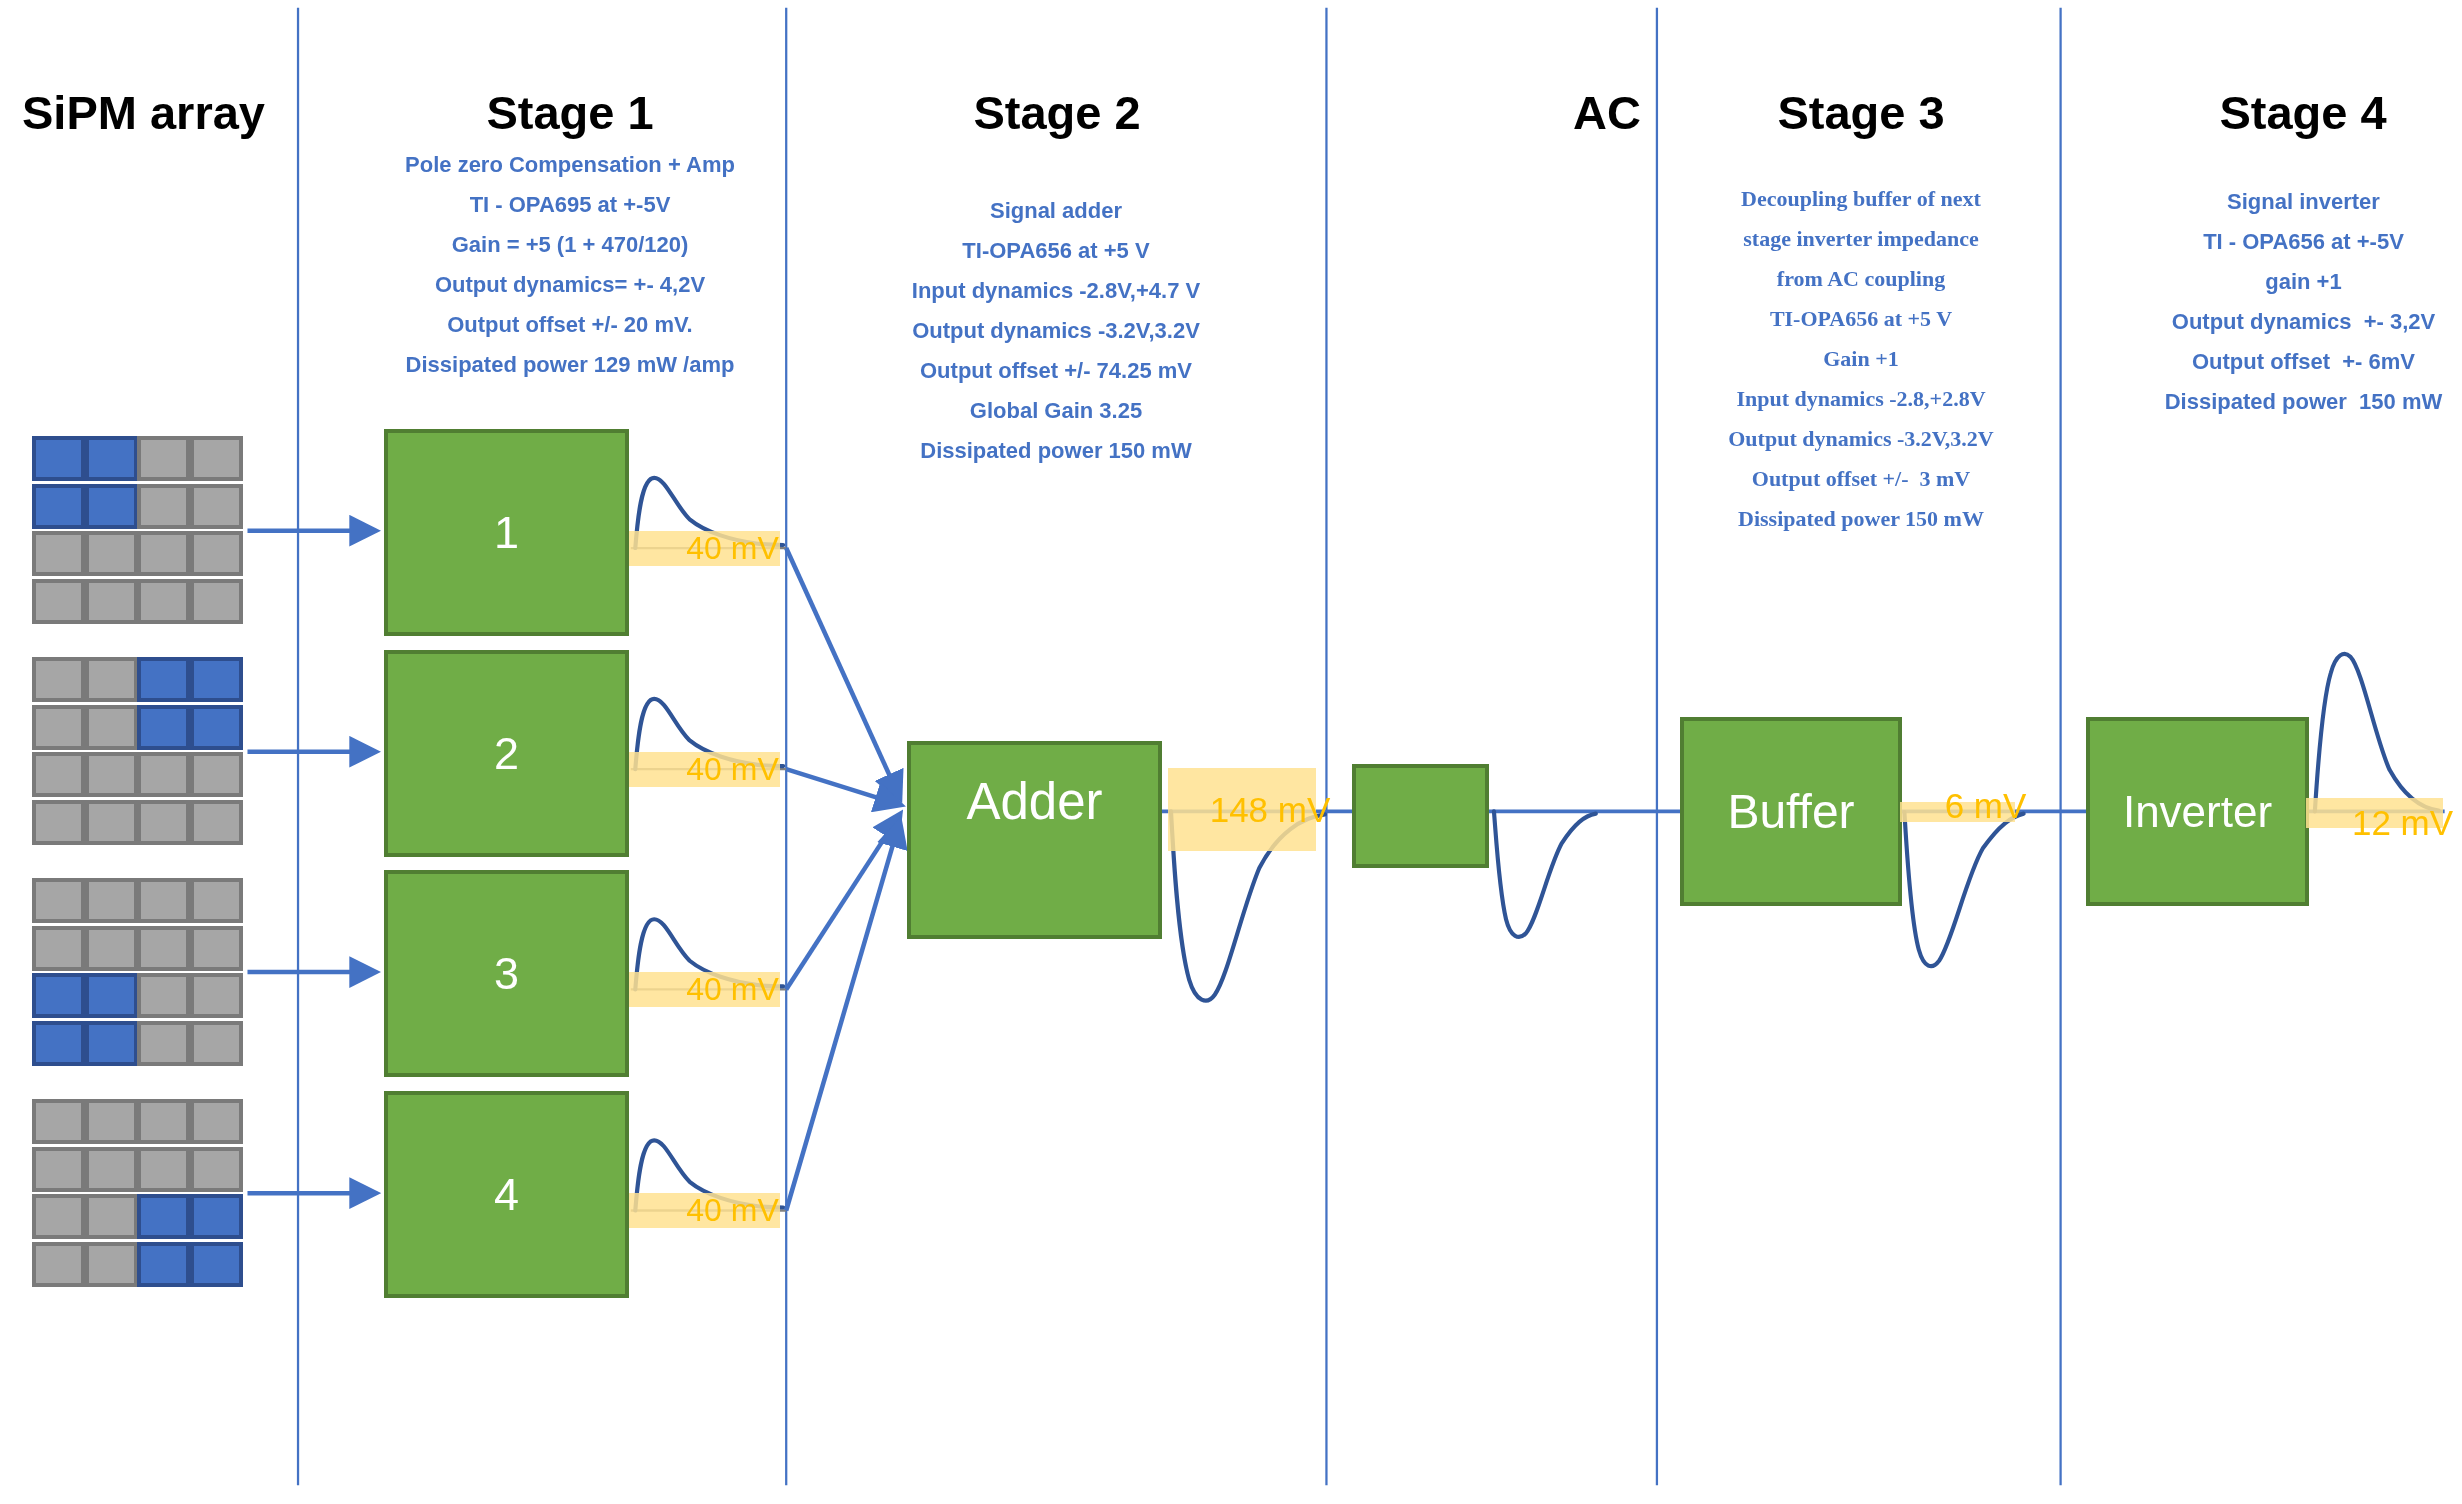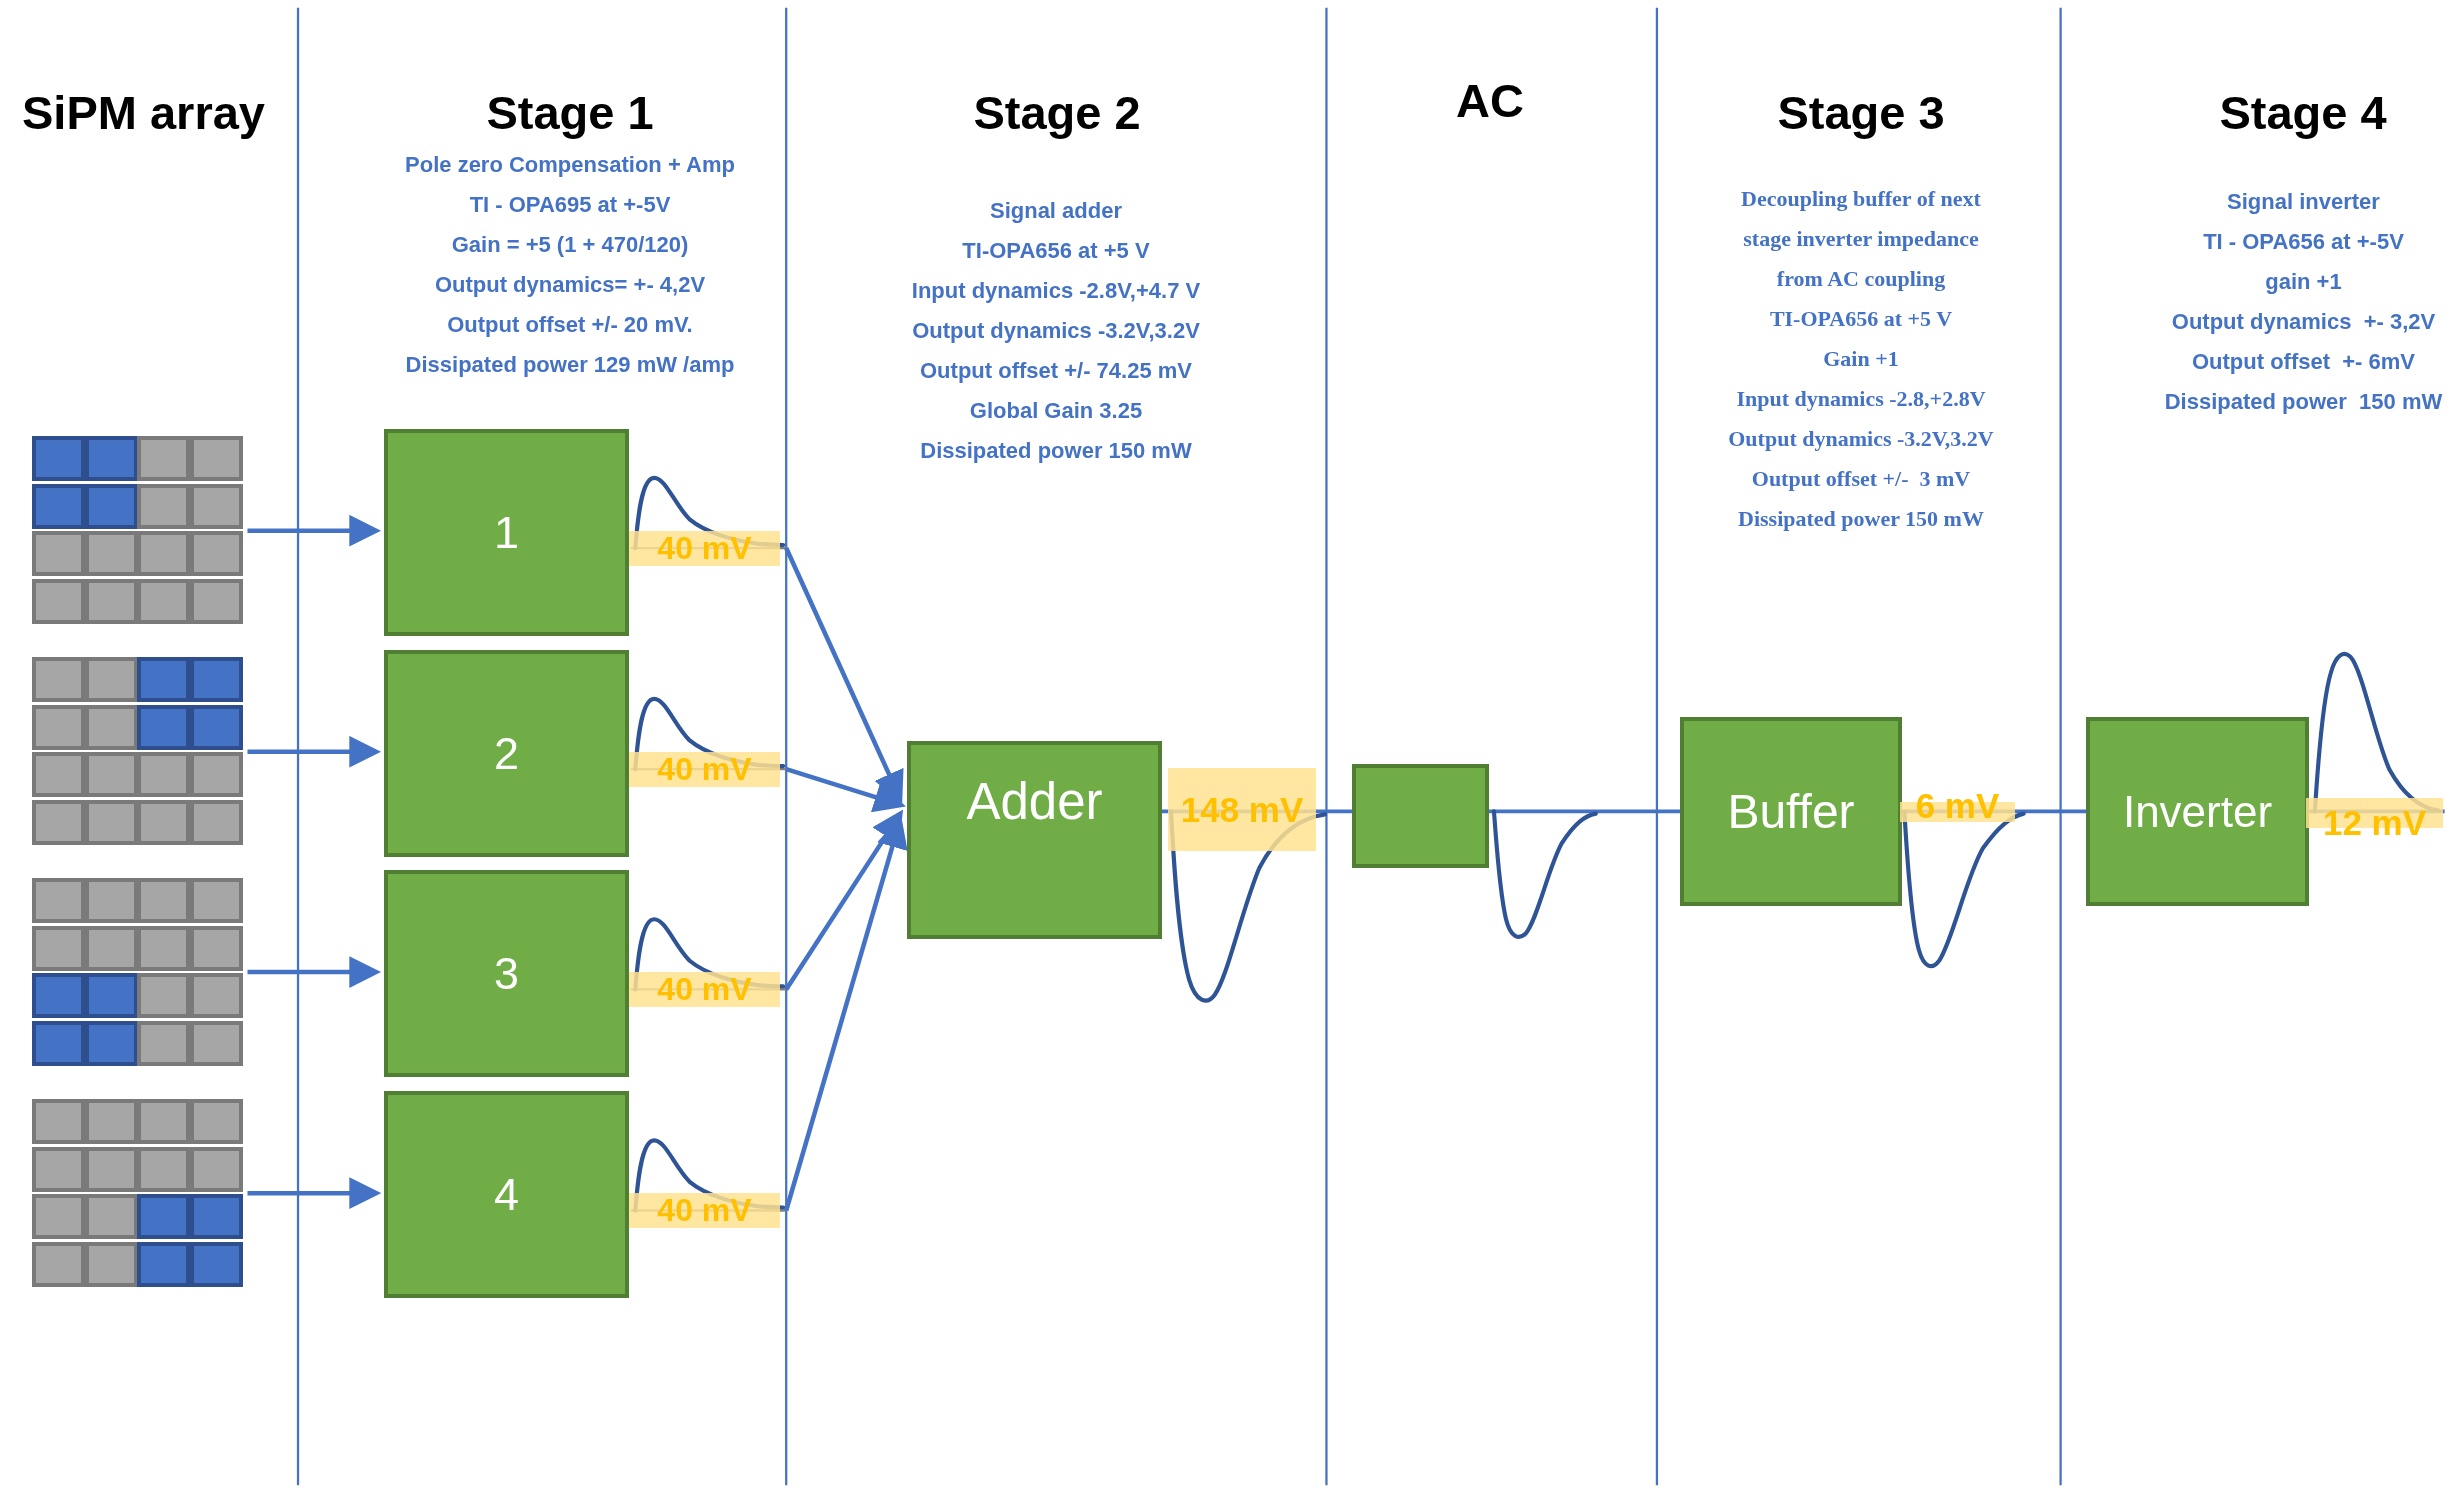--- a/index.html
+++ b/index.html
@@ -32,22 +32,22 @@
   .gbox{
     background:var(--green);border:4.5px solid var(--green-border);box-sizing:border-box;
     color:#ffffff;display:flex;align-items:center;justify-content:center;
   }
   .ampnum{font-size:45px;}
   .bigname{font-size:48px;}
   svg{position:absolute;left:0;top:0;z-index:2;}
   .layer-boxes{z-index:3;}
   .hl{background:var(--hl);z-index:4;}
   .slabel{
-    color:var(--orange);font-size:33px;font-weight:bold;text-align:center;z-index:5;
-    display:flex;align-items:center;justify-content:center;white-space:nowrap;
+    color:var(--orange);font-size:33px;font-weight:normal;text-align:center;z-index:5;
+    display:flex;align-items:center;justify-content:center;white-space:nowrap;margin-left:28px;
   }
   .sipm-block{z-index:3;}
 </style>
 </head>
 <body>
 
 <div id="canvas">
 
   <svg width="2462" height="1505" viewBox="0 0 3263 1994">
     <defs>
@@ -111,21 +111,21 @@
       <line x1="1804" y1="1078" x2="1858" y2="1078"></line>
       <line x1="1864" y1="1022" x2="1864" y2="1136"></line>
       <line x1="1896" y1="1022" x2="1896" y2="1136"></line>
       <line x1="1902" y1="1078" x2="1954" y2="1078"></line>
     </g>
   </svg>
 
   <div class="abs title" style="left:0px;top:88px;width:287px;">SiPM array</div>
   <div class="abs title" style="left:419px;top:88px;width:302px;">Stage 1</div>
   <div class="abs title" style="left:906px;top:88px;width:302px;">Stage 2</div>
-  <div class="abs title" style="left:1339px;top:76px;width:302px;">AC</div>
+  <div class="abs title" style="left:1339px;top:88px;width:302px;text-align:right;">AC</div>
   <div class="abs title" style="left:1710px;top:88px;width:302px;">Stage 3</div>
   <div class="abs title" style="left:2152px;top:88px;width:302px;">Stage 4</div>
 
   <div class="abs desc" style="left:306px;top:145px;width:528px;">
       <div class="desc-line">Pole zero Compensation + Amp</div>
       <div class="desc-line">TI - OPA695 at +-5V</div>
       <div class="desc-line">Gain = +5 (1 + 470/120)</div>
       <div class="desc-line">Output dynamics= +- 4,2V</div>
       <div class="desc-line">Output offset +/- 20 mV.</div>
       <div class="desc-line">Dissipated power 129 mW /amp</div>

